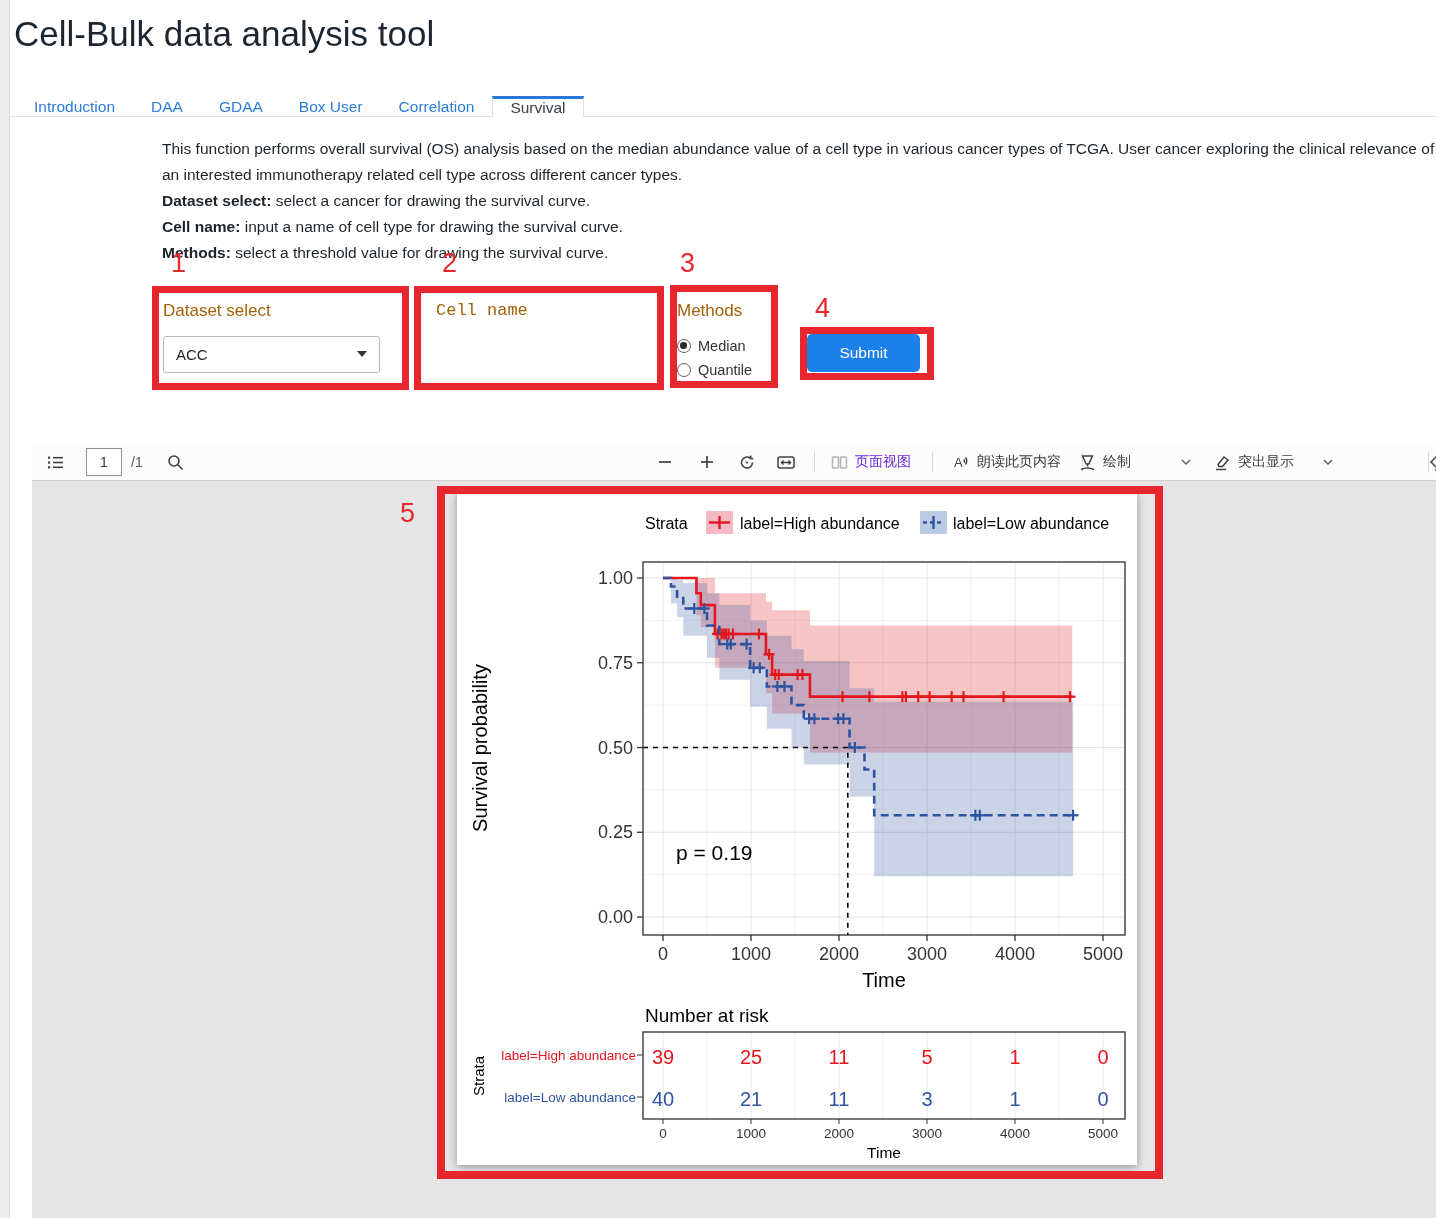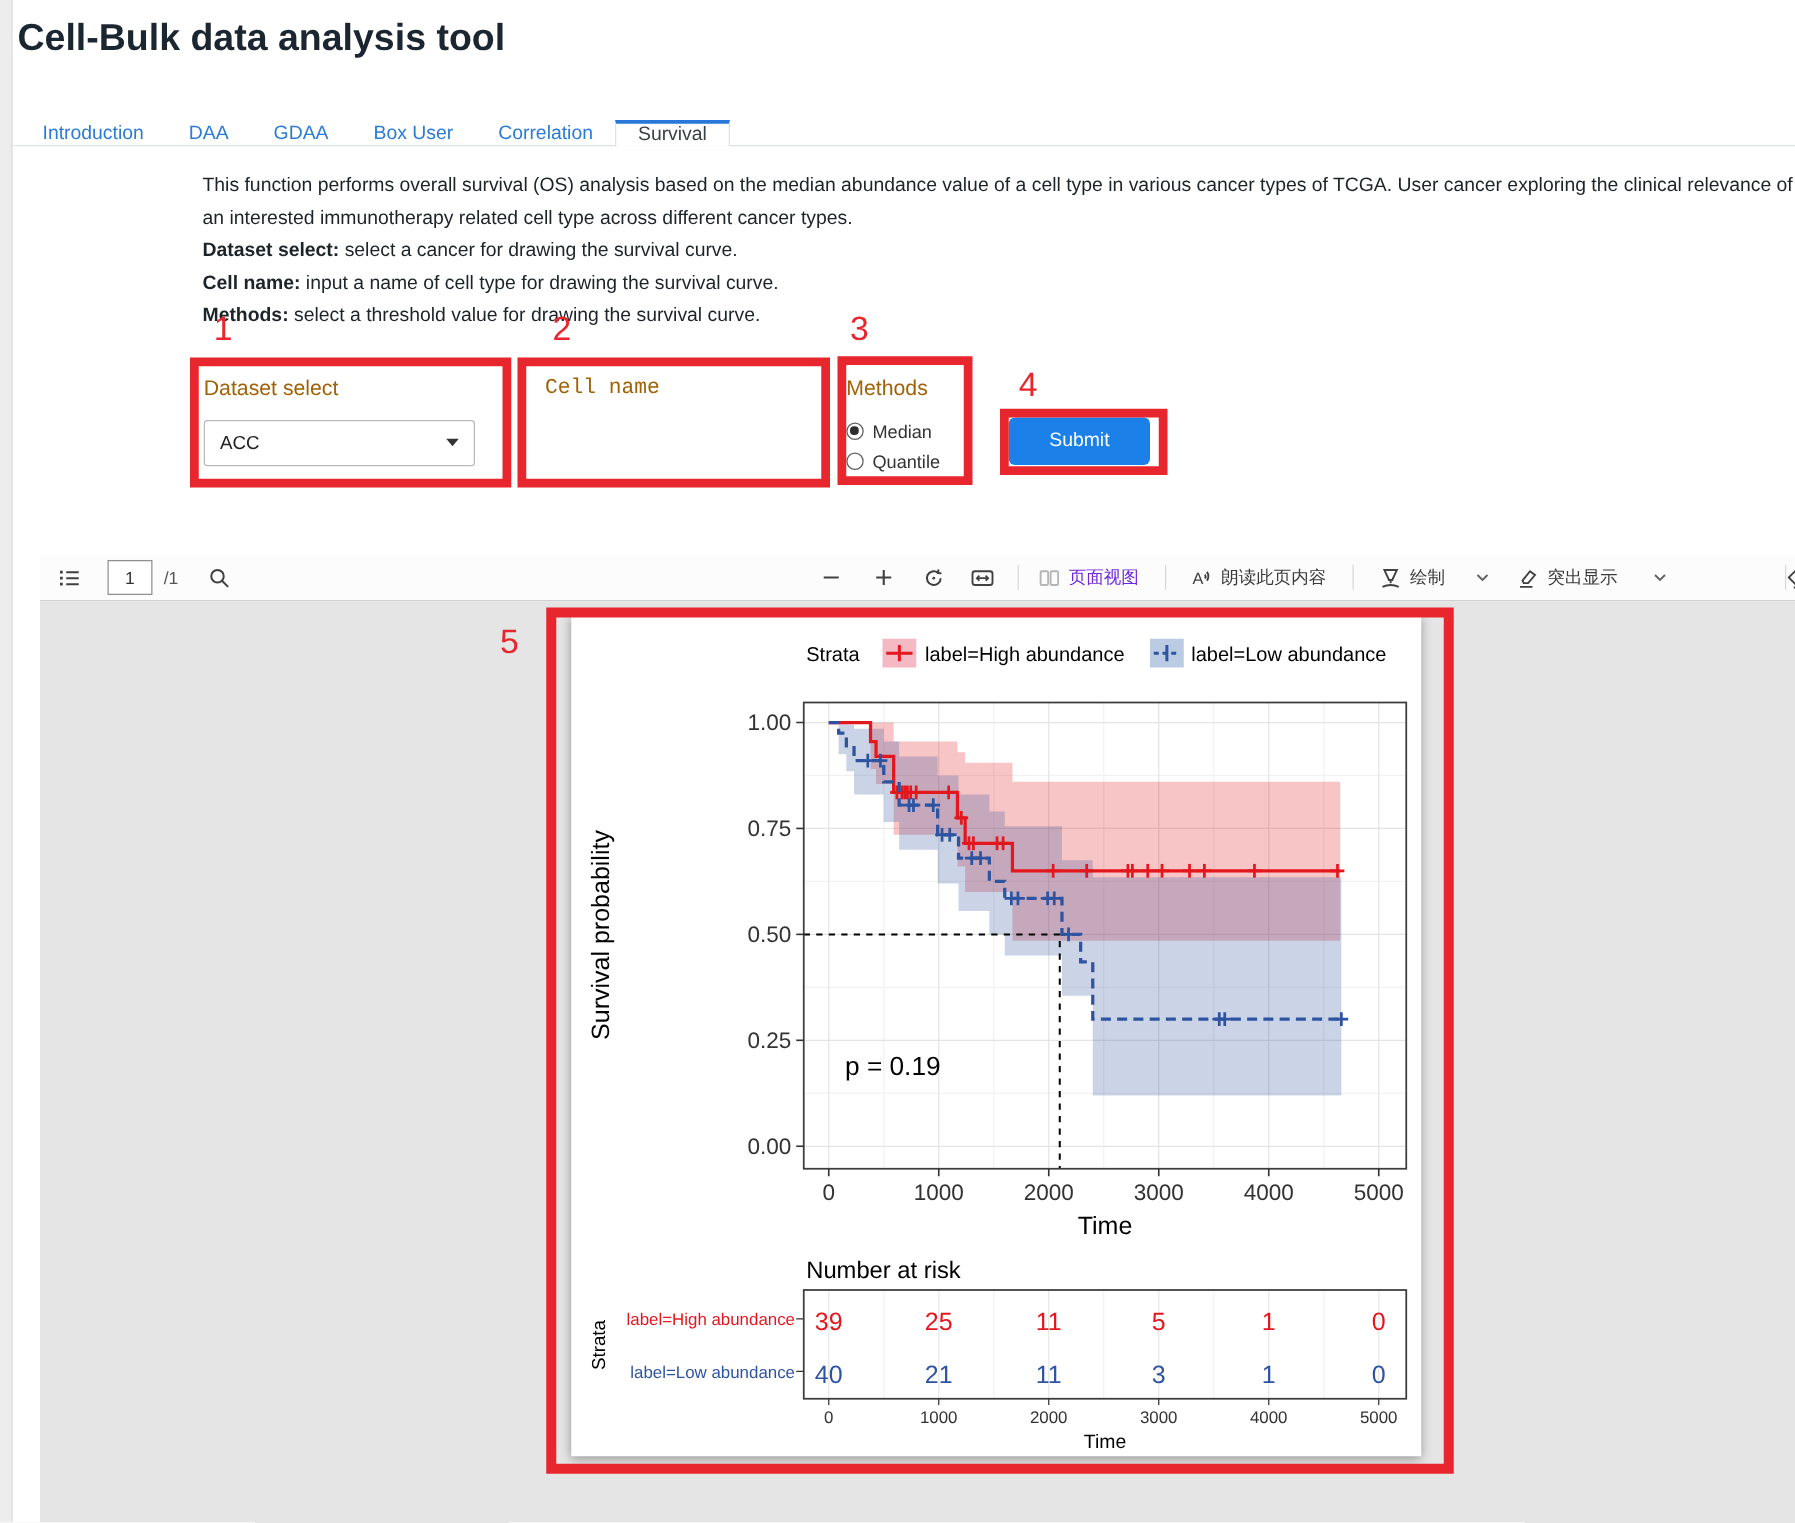--- a/index.html
+++ b/index.html
@@ -3,21 +3,21 @@
 <meta charset="utf-8">
 <style>
   html,body{margin:0;padding:0;background:#fff;}
   body{font-family:"Liberation Sans","DejaVu Sans",sans-serif;color:#1d2429;}
   #screen{position:relative;width:1436px;height:1218px;overflow:hidden;background:#fff;}
 
   
   .left-strip{position:absolute;left:0;top:0;width:9px;height:1218px;background:#ededee;border-right:1px solid #dcdcdc;}
 
   
-  .app-title{position:absolute;left:14px;top:14px;font-size:30px;font-weight:700;color:#1b2630;text-align:center;}
+  .app-title{position:absolute;left:14px;top:14px;font-size:35px;font-weight:400;color:#1b2630;text-align:center;}
 
   
   .tabbar{position:absolute;left:10px;top:72px;right:0;height:45px;border-bottom:1px solid #dee2e6;padding-left:6px;box-sizing:border-box;display:flex;align-items:flex-end;}
   .tab{display:flex;align-items:center;padding:0 17px;font-size:15.5px;color:#2b7cd4;cursor:pointer;border:1px solid transparent;border-bottom:none;}
   .tab.active{background:#fff;color:#3b4045;border-color:#dee2e6;border-top:3px solid #2778d8;margin-bottom:-1px;}
 
   
   .desc{position:absolute;left:162px;top:136px;width:1276px;font-size:15.5px;line-height:26px;color:#1d2429;}
   .desc p{margin:0;}
   .desc .def{margin-top:0;}
@@ -25,21 +25,21 @@
 
   
   .anno-box{position:absolute;border:7px solid #e8262d;box-sizing:border-box;pointer-events:none;z-index:30;}
   .anno-num{position:absolute;color:#e8262d;font-size:27px;font-weight:500;z-index:30;pointer-events:none;}
 
   
   .fld-label{position:absolute;font-size:17px;color:#a16207;}
   .select-box{position:absolute;background:#fff;border:1px solid #b9b9b9;border-radius:3px;box-sizing:border-box;display:flex;align-items:center;padding:0 12px;font-size:15px;color:#222;cursor:pointer;}
   .select-box .chev{position:absolute;right:12px;top:14px;width:0;height:0;border-left:5px solid transparent;border-right:5px solid transparent;border-top:6px solid #333;}
   .text-input{position:absolute;background:#fff;border:1px solid #c9c9c9;border-radius:3px;box-sizing:border-box;display:flex;align-items:center;padding:0 11px;font-size:15px;color:#666;}
-  .radio-row{position:absolute;display:flex;align-items:flex-start;gap:7px;font-size:14.5px;color:#333;cursor:pointer;}
+  .radio-row{position:absolute;display:flex;align-items:center;gap:7px;font-size:14.5px;color:#333;cursor:pointer;}
   .radio{width:14px;height:14px;border:1.5px solid #606060;border-radius:50%;box-sizing:border-box;position:relative;background:#fff;}
   .radio.checked:after{content:"";position:absolute;left:2.2px;top:2.2px;width:6.5px;height:6.5px;border-radius:50%;background:#2e2e2e;}
   .submit-btn{position:absolute;left:807px;top:334px;width:113px;height:38px;background:#1c80e9;border:none;border-radius:5px;color:#fff;font-size:15.5px;font-family:inherit;cursor:pointer;}
 
   
   .pdf{position:absolute;left:32px;top:444px;width:1404px;height:774px;}
   .pdf-toolbar{position:absolute;left:0;top:0;width:100%;height:37px;background:#fcfcfd;border-bottom:1px solid #cfcfcf;box-sizing:border-box;}
   .tb-item{position:absolute;top:0;height:36px;display:flex;align-items:center;gap:6px;color:#3a3a3a;font-size:14px;cursor:pointer;white-space:nowrap;}
   .tb-item.disabled{color:#6d28d9;cursor:default;}
   .tb-item svg{display:block;}
@@ -167,21 +167,21 @@
       <div class="tb-item" style="left:920px;">
         <svg width="19" height="19" viewBox="0 0 19 19" fill="none" stroke="#404040" stroke-width="1.5">
           <text x="2" y="14" font-size="13" fill="#404040" stroke="none" font-family="Liberation Sans,sans-serif">A</text>
           <path d="M13.5,4.5 a6,6 0 0 1 0,7"></path>
             <path d="M12,6.5 a3,3 0 0 1 0,3.2"></path>
         </svg>
         <span>朗读此页内容</span>
       </div>
       <div class="tb-divider" style="left:1050px;"></div>
 
-      <div class="tb-item" style="left:1071px;">
+      <div class="tb-item" style="left:1046px;">
         <svg width="19" height="19" viewBox="0 0 19 19" fill="none" stroke="#404040" stroke-width="1.5">
           <path d="M4.5,3 L14.5,3 L10.8,11 L8.2,11 Z"></path>
             <line x1="9.5" y1="11" x2="9.5" y2="13.5"></line>
             <path d="M3,16.5 Q9.5,13.5 16,16.5"></path>
         </svg>
         <span>绘制</span>
       </div>
       <div class="tb-item" style="left:1148px;">
         <svg width="12" height="12" viewBox="0 0 12 12" fill="none" stroke="#606060" stroke-width="1.5">
             <path d="M2,4 L6,8 L10,4"></path>

